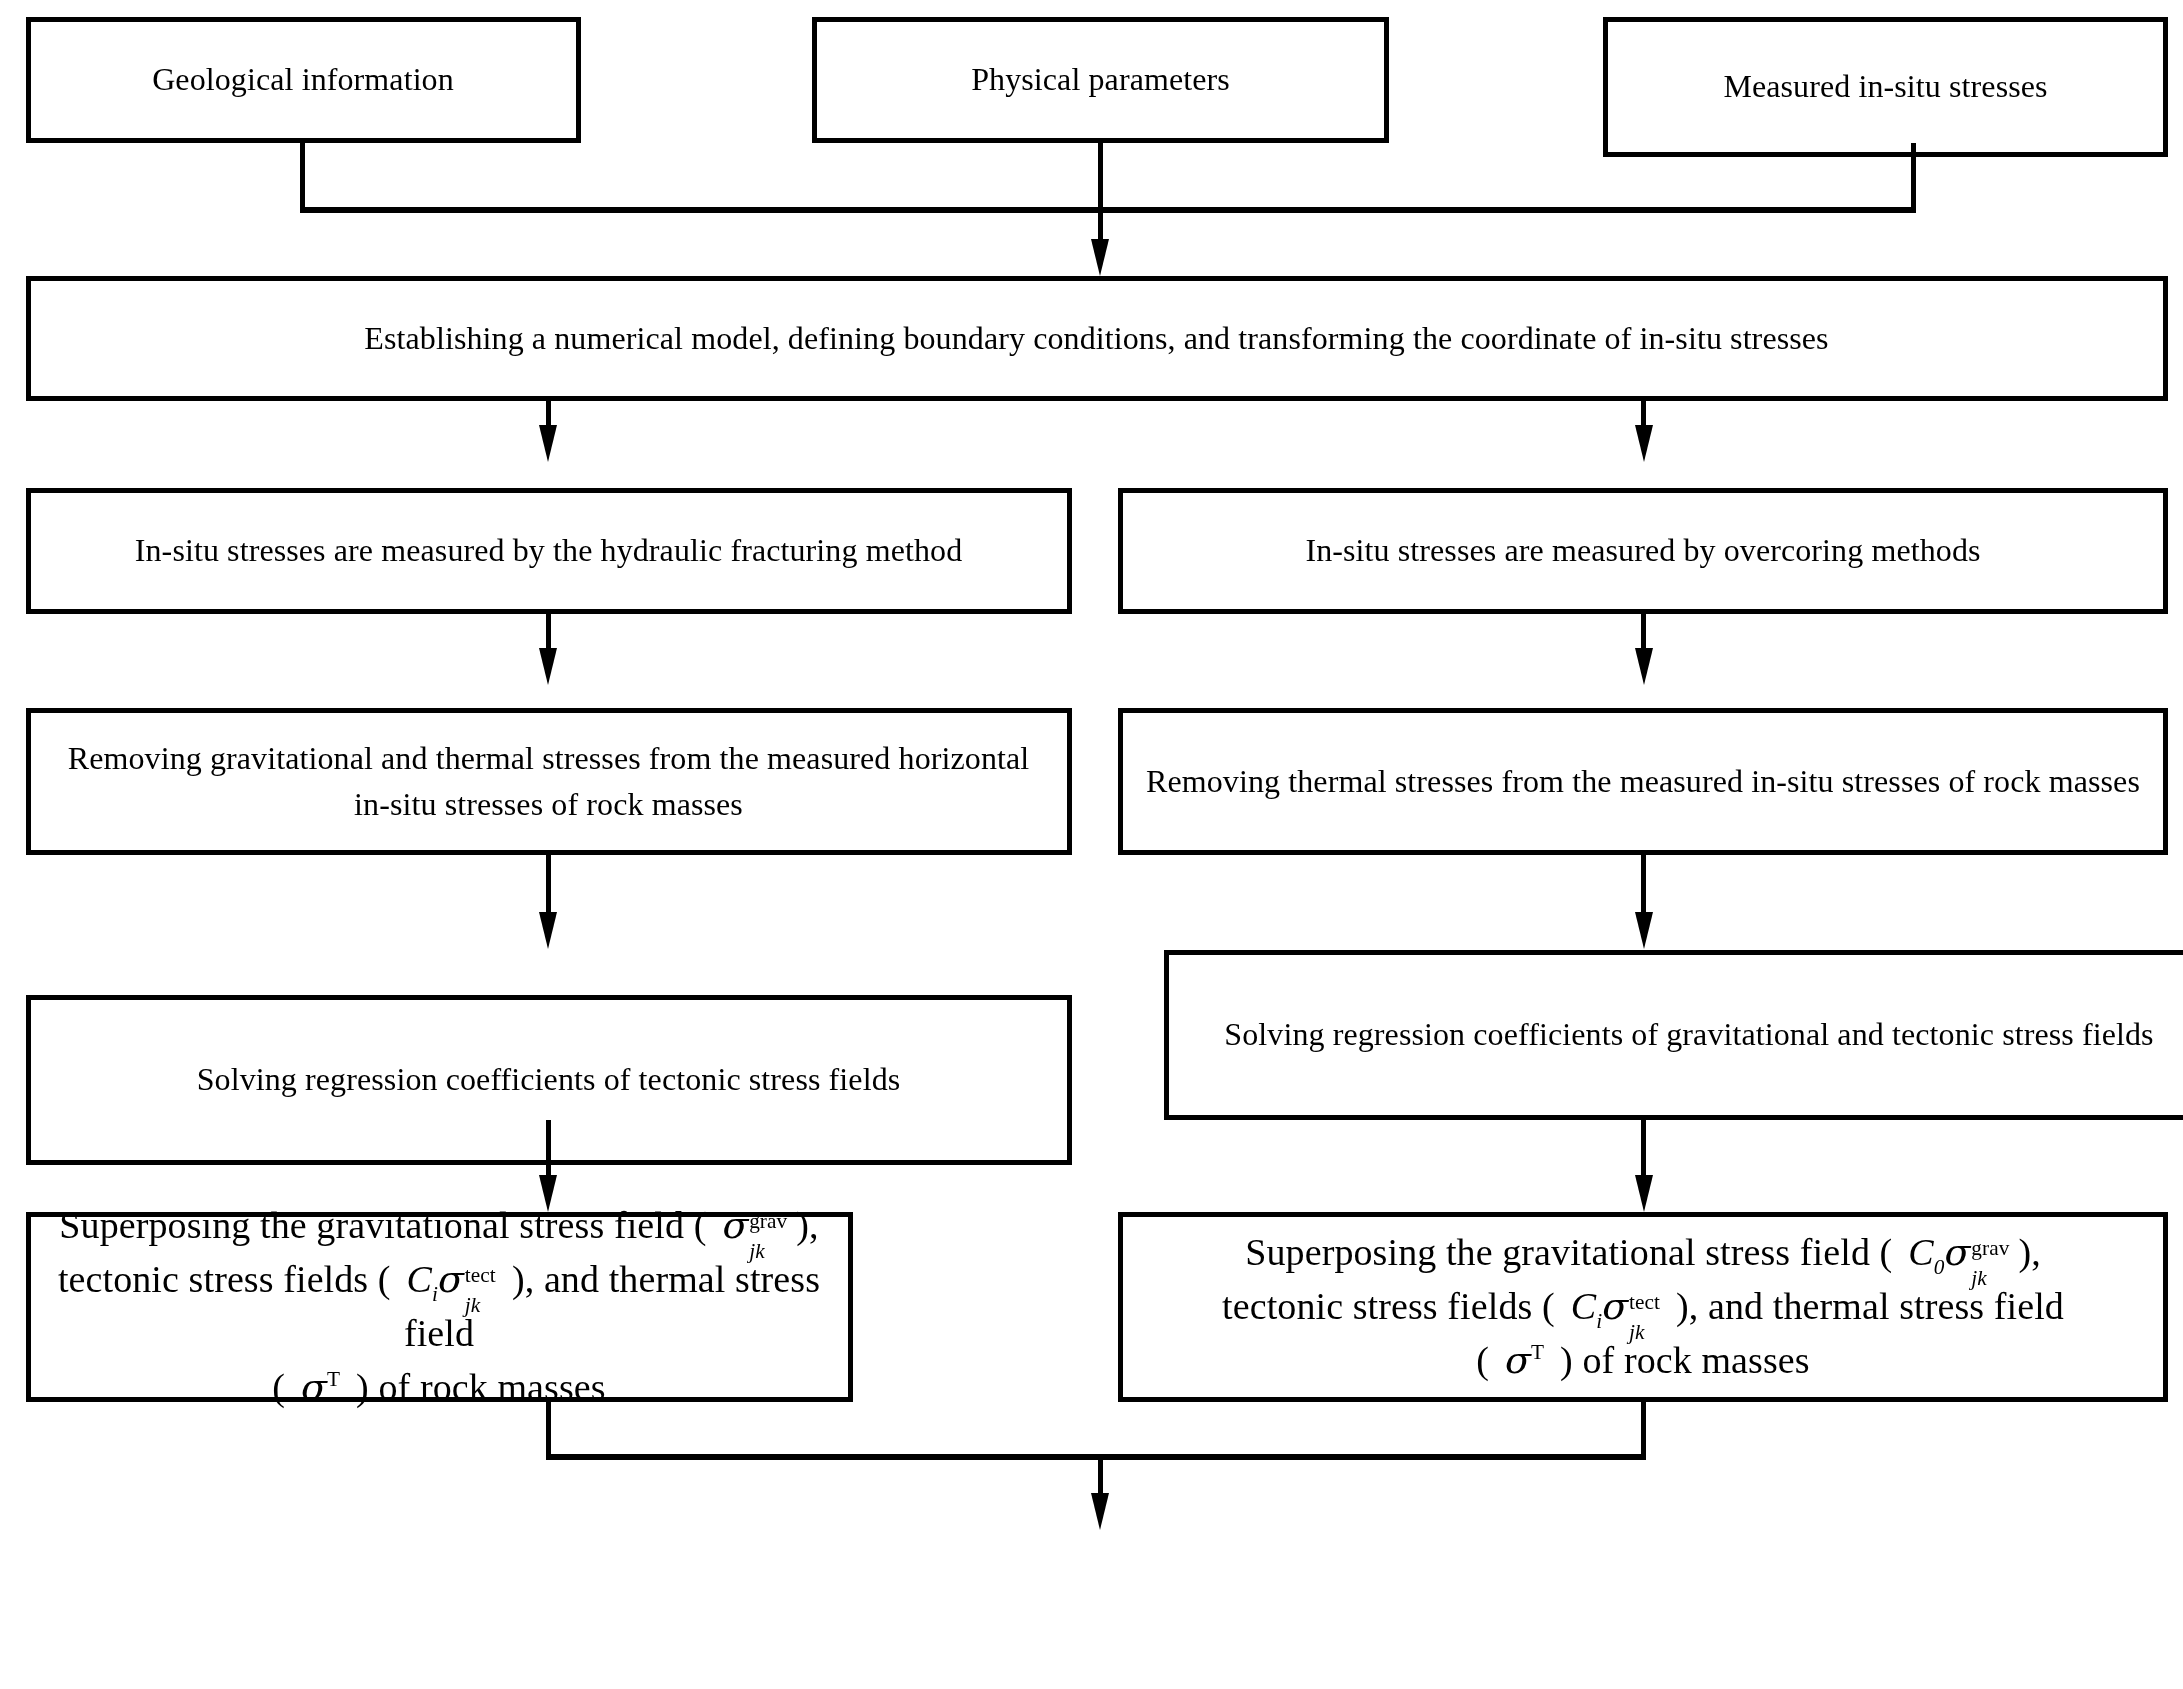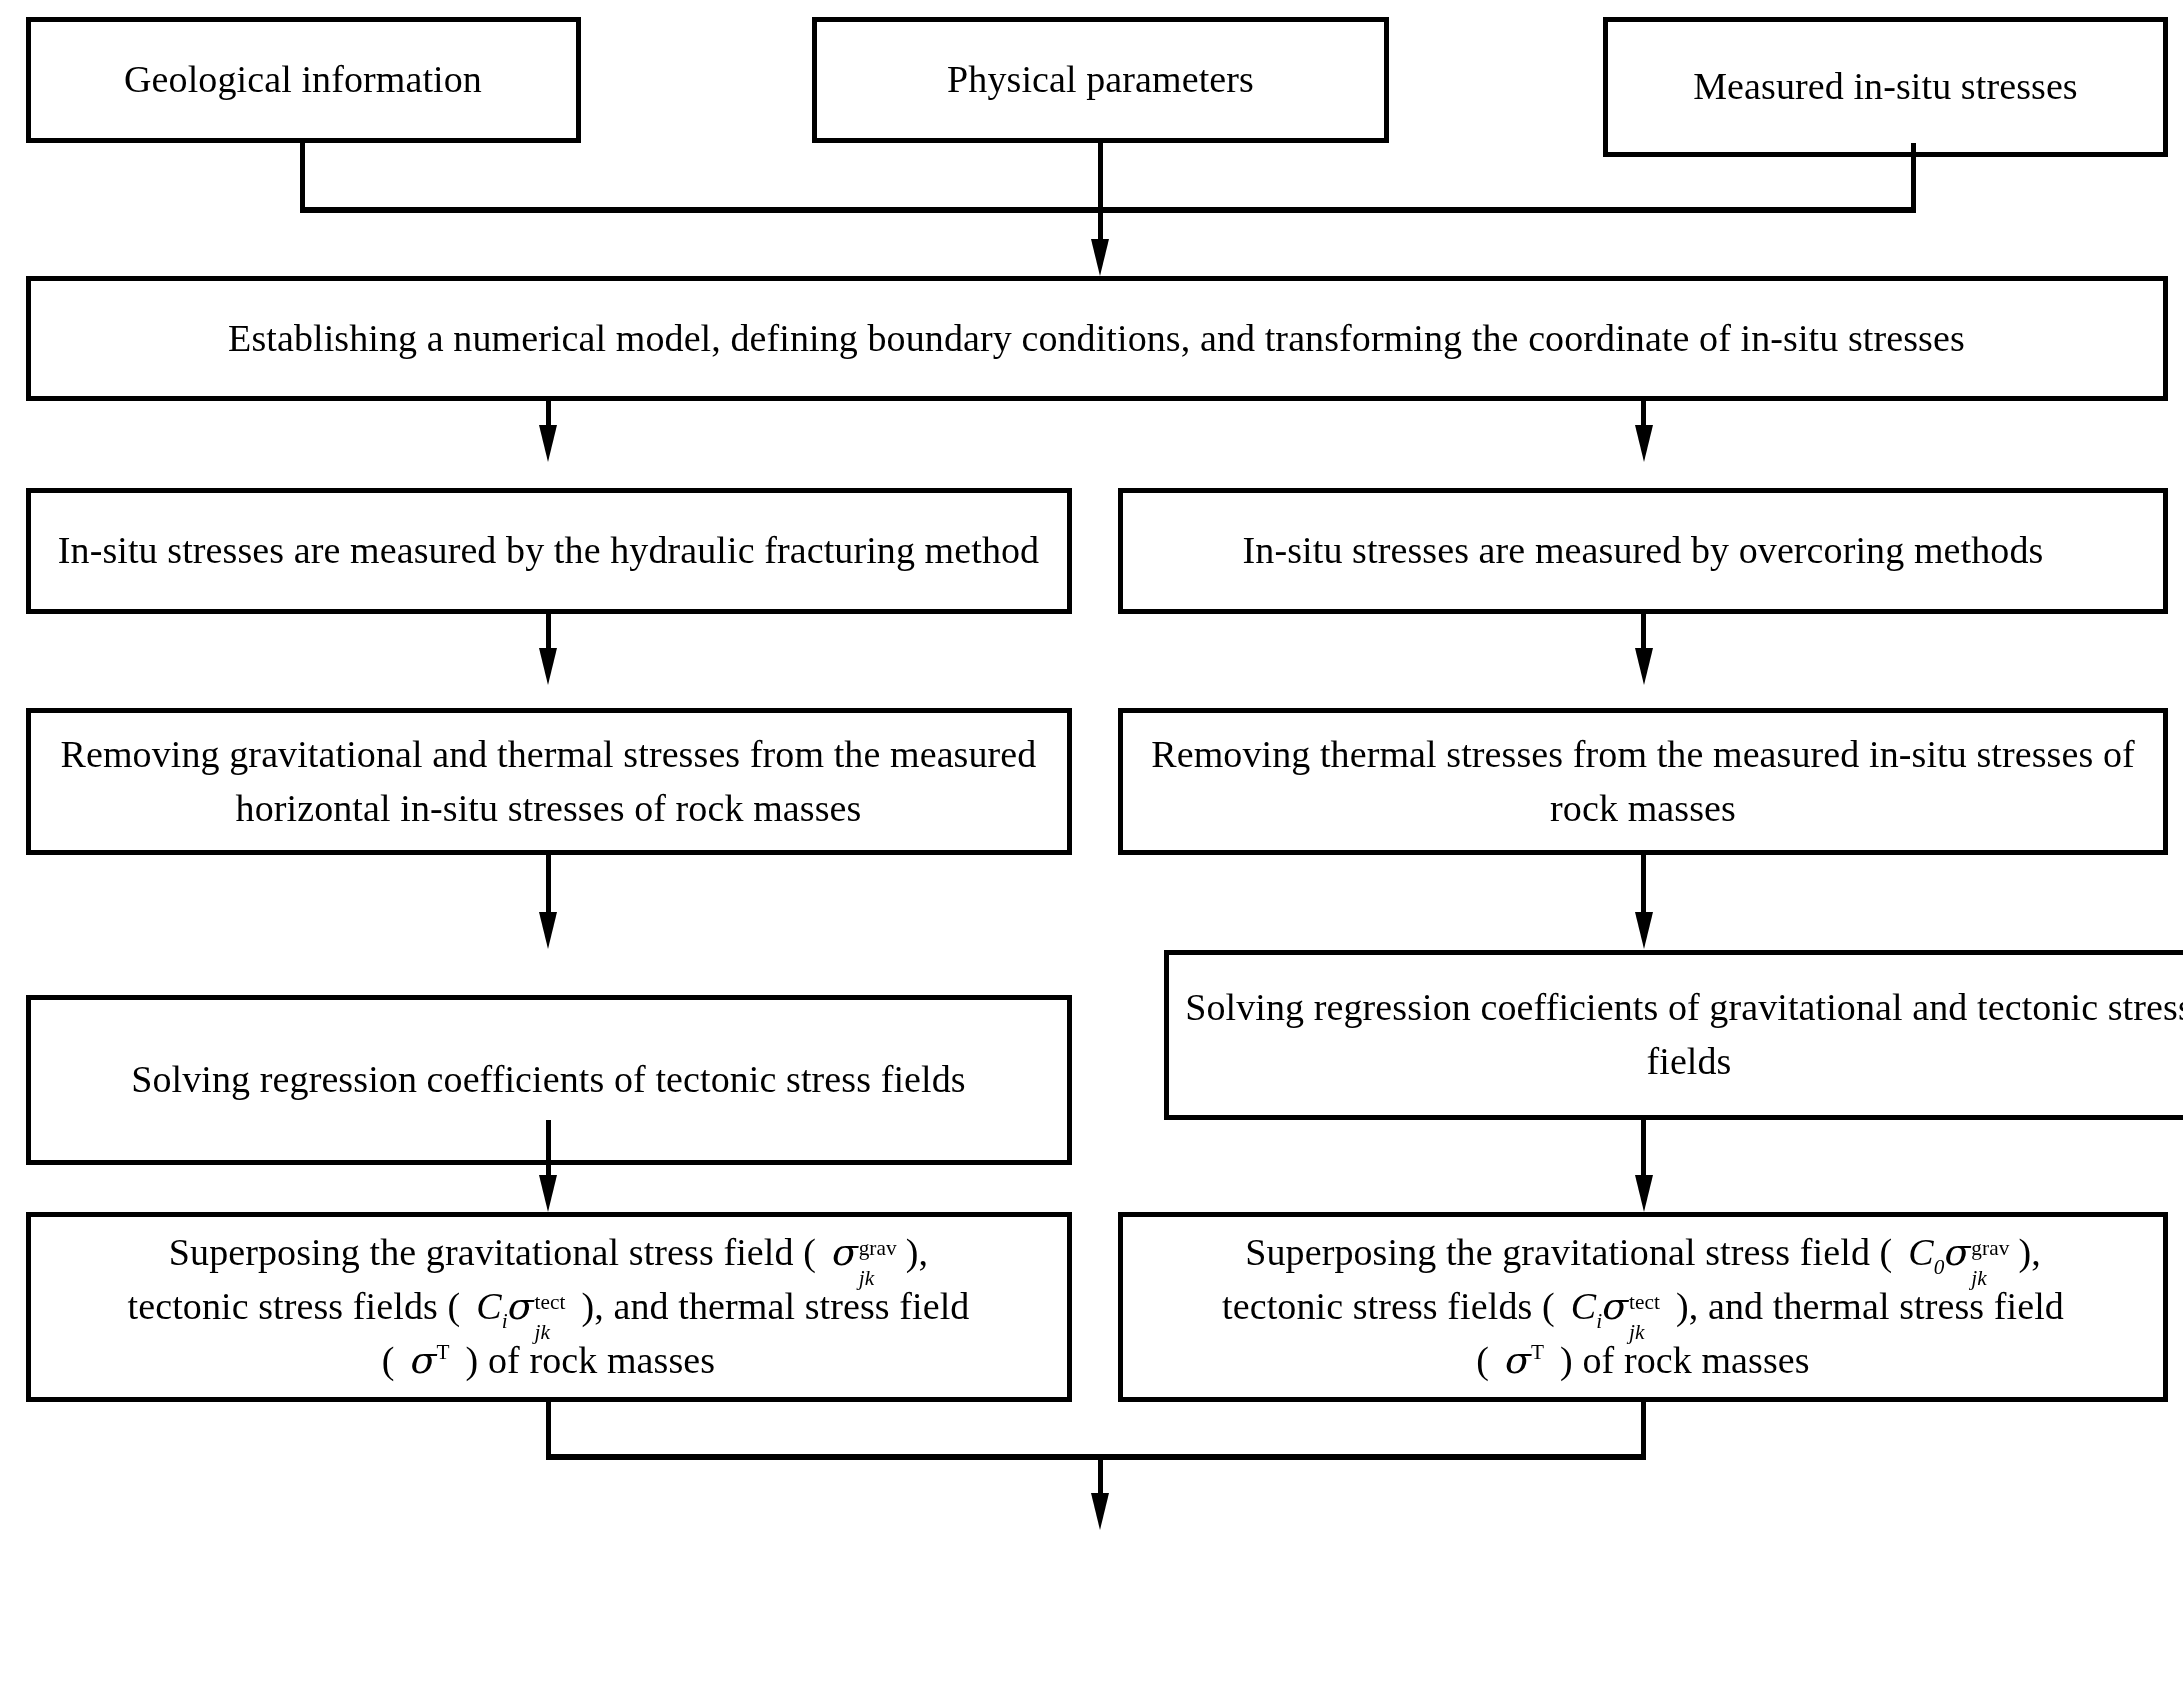--- a/index.html
+++ b/index.html
@@ -25,21 +25,21 @@
     align-items: center;
     justify-content: center;
     text-align: center;
     color: #000000;
     line-height: 1.42;
     padding: 4.2px 15.6px;
   }
   .node .label {
     display: block;
     width: 100%;
-    font-size: 38px;
+    font-size: 32px;
     letter-spacing: 0.1px;
   }
   .node.tall .label { font-size: 38px; }
 
   
   .mvar {
     font-family: "Liberation Serif", "DejaVu Serif", serif;
     font-style: italic;
   }
   .msym {
@@ -159,21 +159,21 @@
   <div class="node" style="left:1164px; top:950px; width:1050px; height:170px;">
     <span class="label">Solving regression coefficients of gravitational and tectonic stress fields</span>
   </div>
 
   <div class="vline" style="left:546px; top:1120px; width:5px; height:64px;"></div>
   <div class="arrowhead" style="left:539px; top:1175px;"></div>
 
   <div class="vline" style="left:1641px; top:1120px; width:5px; height:64px;"></div>
   <div class="arrowhead" style="left:1635px; top:1175px;"></div>
 
-  <div class="node tall" style="left:25.5px; top:1212px; width:1046px; height:190px;">
+  <div class="node tall" style="left:25.5px; top:1212px; width:827px; height:190px;">
     <span class="label">
       <span><span>Superposing the gravitational stress field (</span><span class="gap"></span><span class="msym">σ</span><span class="supsub"><span class="up">grav</span><span class="dn">jk</span></span><span class="gap"></span><span class="gap"></span><span class="gap"></span><span>),</span></span><br>
       <span><span>tectonic stress fields (</span><span class="gap"></span><span class="mvar">C</span><sub class="msub">i</sub><span class="msym">σ</span><span class="supsub"><span class="up">tect</span><span class="dn">jk</span></span><span class="gap"></span><span class="gap"></span><span class="gap"></span><span>), and thermal stress field</span></span><br>
       <span><span>(</span><span class="gap"></span><span class="msym">σ</span><sup class="msup">T</sup><span class="gap"></span><span>) of rock masses</span></span>
     </span>
   </div>
 
   <div class="node tall" style="left:1118px; top:1212px; width:1050px; height:190px;justify-content:flex-end;">
     <span class="label">
       <span><span>Superposing the gravitational stress field (</span><span class="gap"></span><span class="mvar">C</span><sub class="msub">0</sub><span class="msym">σ</span><span class="supsub"><span class="up">grav</span><span class="dn">jk</span></span><span class="gap"></span><span class="gap"></span><span class="gap"></span><span>),</span></span><br>

